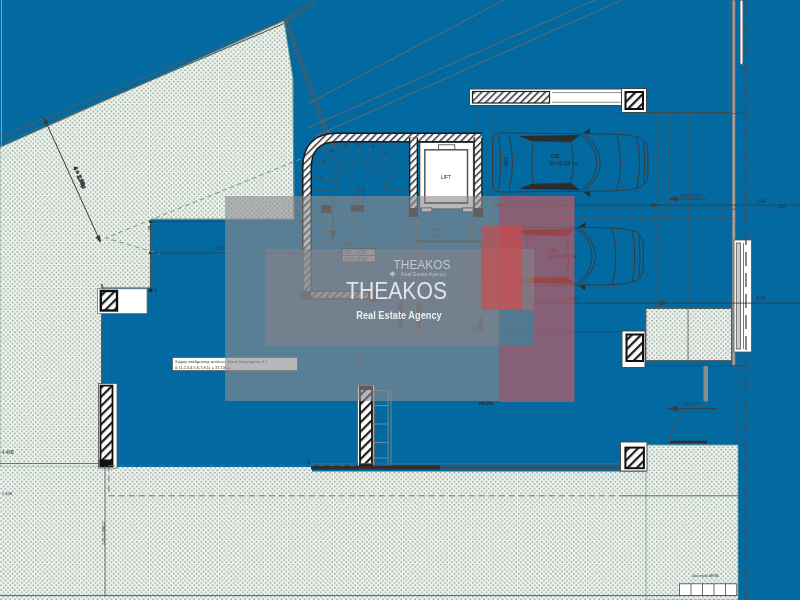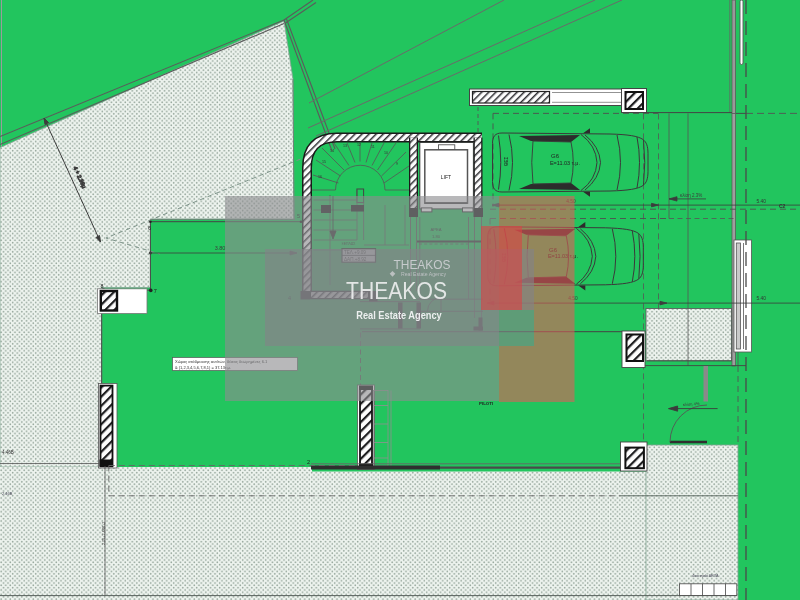--- a/index.html
+++ b/index.html
@@ -1,16 +1,16 @@
 <!DOCTYPE html>
 <html><head>
 <meta charset="utf-8">
 <style>
 html,body{margin:0;padding:0;background:#fff;}
-#page{position:relative;width:800px;height:600px;overflow:hidden;background:#22c55e;font-family:"Liberation Sans",sans-serif;}
+#page{position:relative;width:800px;height:600px;overflow:hidden;background:#0369a1;font-family:"Liberation Sans",sans-serif;}
 svg{position:absolute;left:0;top:0;}
 text{font-family:"Liberation Sans",sans-serif;}
 </style>
 </head>
 <body>
 <div id="page">
 <svg width="800" height="600" viewBox="0 0 800 600">
 <defs>
 
 <pattern id="gdots" width="4.6" height="4.6" patternUnits="userSpaceOnUse">

